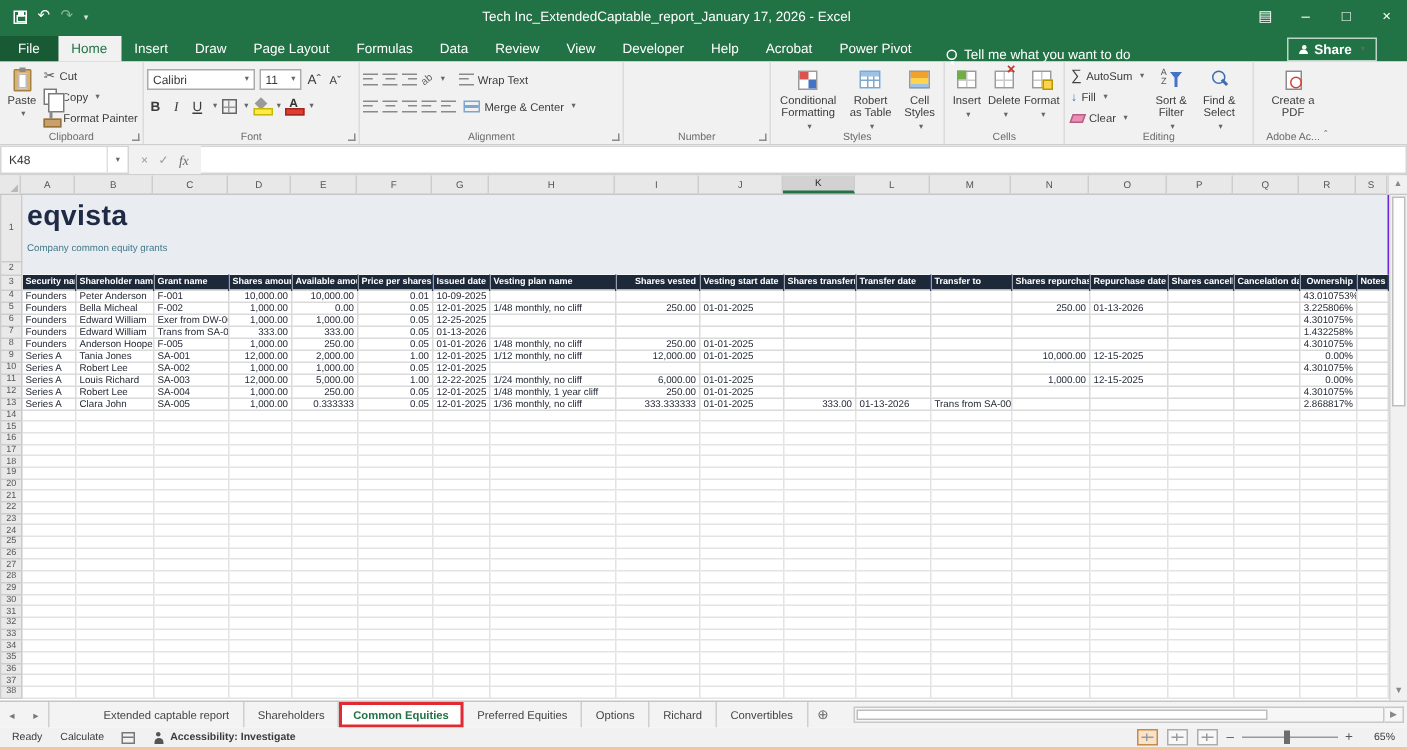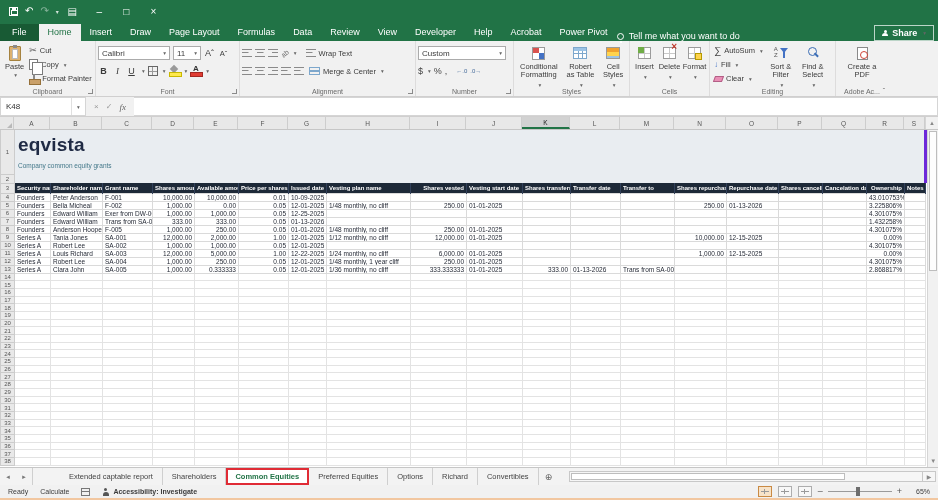--- a/index.html
+++ b/index.html
@@ -18,24 +18,24 @@
   .qcaret{font-size:6px;opacity:.8;}
   .tb-title{flex:1;text-align:center;white-space:nowrap;overflow:hidden;}
   .wctrls{display:flex;align-items:center;}
   .wbtn{width:27px;height:22px;display:flex;align-items:center;justify-content:center;font-size:10px;color:#fff;}
 
   
   .tabbar{height:19px;background:#217346;display:flex;align-items:flex-end;font-size:9px;color:#fff;flex:0 0 auto;}
   .rtab{padding:3px 9px 4px;white-space:nowrap;}
   .rtab.file{background:#185a34;padding:3px 12px 4px;}
   .rtab.active{background:#f1f1f1;color:#217346;}
-  .tellme{display:flex;align-items:center;gap:5px;white-space:nowrap;}
+  .tellme{display:flex;align-items:center;gap:5px;margin-left:14px;white-space:nowrap;}
   .bulb{width:7px;height:7px;border:1px solid #fff;border-radius:50%;position:relative;display:inline-block;}
   .bulb::after{content:'';position:absolute;left:2px;top:7px;width:2px;height:2px;background:#fff;}
-  .sharewrap{margin-left:auto;margin-right:4px;display:flex;align-items:center;}
+  .sharewrap{margin-left:auto;margin-right:20px;display:flex;align-items:center;}
   .sharebtn{border:1px solid rgba(255,255,255,.7);padding:2px 7px;display:flex;align-items:center;gap:4px;font-weight:bold;}
   .person{width:6px;height:6px;position:relative;display:inline-block;}
   .person::before{content:'';position:absolute;top:0;left:1.5px;width:3px;height:3px;border-radius:50%;background:#fff;}
   .person::after{content:'';position:absolute;bottom:0;left:0;width:6px;height:3px;border-radius:3px 3px 0 0;background:#fff;}
 
   
   .ribbon{height:56px;background:#f1f1f1;border-bottom:1px solid #d0cfcf;display:flex;font-size:7.5px;color:#3b3b3b;flex:0 0 auto;}
   .rgroup{position:relative;border-right:1px solid #dddcdc;padding:3px 2px 11px;display:flex;align-items:flex-start;flex:0 0 auto;}
   .glabel{position:absolute;bottom:1px;left:0;right:0;text-align:center;font-size:7px;color:#6a6a6a;white-space:nowrap;}
   .launcher{position:absolute;right:2px;bottom:2px;width:5px;height:5px;border-right:1px solid #8a8a8a;border-bottom:1px solid #8a8a8a;}
@@ -123,21 +123,21 @@
   .corner::after{content:'';position:absolute;right:1px;bottom:1px;border-left:5px solid transparent;border-bottom:5px solid #b9b9b9;}
   .colcell{border-right:1px solid #cdcdcd;display:flex;align-items:center;justify-content:center;}
   .colcell.selcol{background:#d2d2d2;border-bottom:2px solid #217346;color:#222;}
   .vtopbtn{width:13px;margin-left:auto;background:#f1f1f1;border-left:1px solid #d5d5d5;font-size:6px;color:#888;display:flex;align-items:center;justify-content:center;}
 
   
   .gridarea{height:337px;display:flex;flex:0 0 auto;background:#fff;overflow:hidden;}
   table.sheet{border-collapse:collapse;table-layout:fixed;width:925px;font-size:6.5px;color:#1f2430;flex:0 0 auto;align-self:flex-start;}
   .sheet th.rh{background:#e9e9e9;border:1px solid #cccccc;border-top:none;color:#555;font-weight:normal;font-size:6px;text-align:center;padding:0;}
   .sheet td{padding:0 2px;white-space:nowrap;overflow:hidden;}
-  .toprow,.toprow2{background:#e9edf1;border-right:3px solid #6d28d9;}
+  .toprow,.toprow2{background:#e9edf1;border-right:1px solid #6d28d9;}
   .logo{font-size:19px;font-weight:bold;color:#1f2a44;letter-spacing:.2px;line-height:20px;padding-left:1px;}
   .subtitle{font-size:6.5px;color:#44788a;margin-top:7px;padding-left:1px;}
   .hdrrow td{background:#1d2938;color:#fff;font-weight:bold;font-size:6px;border-right:1px solid #31405a;}
   .datarow td{background:#fff;border:1px solid #dadada;}
   .emptyrow td{background:#fff;border:1px solid #e3e3e3;}
   td.num{text-align:right;}
   .vscroll{width:13px;background:#f1f1f1;border-left:1px solid #d5d5d5;display:flex;flex-direction:column;}
   .vthumb{margin:1px 1px;height:140px;background:#fdfdfd;border:1px solid #bdbdbd;}
   .vbot{margin-top:auto;height:13px;font-size:6px;color:#888;display:flex;align-items:center;justify-content:center;}
 
@@ -179,20 +179,21 @@
 
 <div class="app">
 
   <div class="titlebar">
     <div class="qat">
       <span class="icon-save"></span>
       <span class="qbtn">↶</span>
       <span class="qbtn dim">↷</span>
       <span class="qcaret">▾</span>
     </div>
+    <div class="tb-title">Tech Inc_ExtendedCaptable_report_January 17, 2026  -  Excel</div>
     <div class="wctrls">
       <span class="wbtn">▤</span>
       <span class="wbtn">–</span>
       <span class="wbtn">□</span>
       <span class="wbtn">×</span>
     </div>
   </div>
 
   <div class="tabbar">
     <div id="ribbon-tabs" style="display:flex;align-items:flex-end;">
@@ -302,36 +303,20 @@
           <span class="icon-merge" style="margin-left:2px"></span>
           <span>Merge &amp; Center</span>
           <span class="dd">▾</span>
         </div>
       </div>
       <span class="glabel">Alignment</span>
       <span class="launcher"></span>
     </div>
 
     <div class="rgroup" style="width:98px">
-      <div class="fontcol" style="width:100%">
-        <div class="frow">
-          <div class="combo" style="width:88px">
-              <span>Custom</span>
-              <span class="dd">▾</span>
-            </div>
-        </div>
-        <div class="frow">
-          <span class="numsym">$</span>
-            <span class="dd">▾</span>
-          <span class="numsym">%</span>
-          <span class="numsym">,</span>
-          <span class="decbtn" style="margin-left:6px">←.0</span>
-          <span class="decbtn">.0→</span>
-        </div>
-      </div>
       <span class="glabel">Number</span>
       <span class="launcher"></span>
     </div>
 
     <div class="rgroup" style="width:116px">
       <div class="bigbtn" style="width:46px">
         <span class="bigicon">
             <span class="grid4">
               <i></i>
               <i></i>

